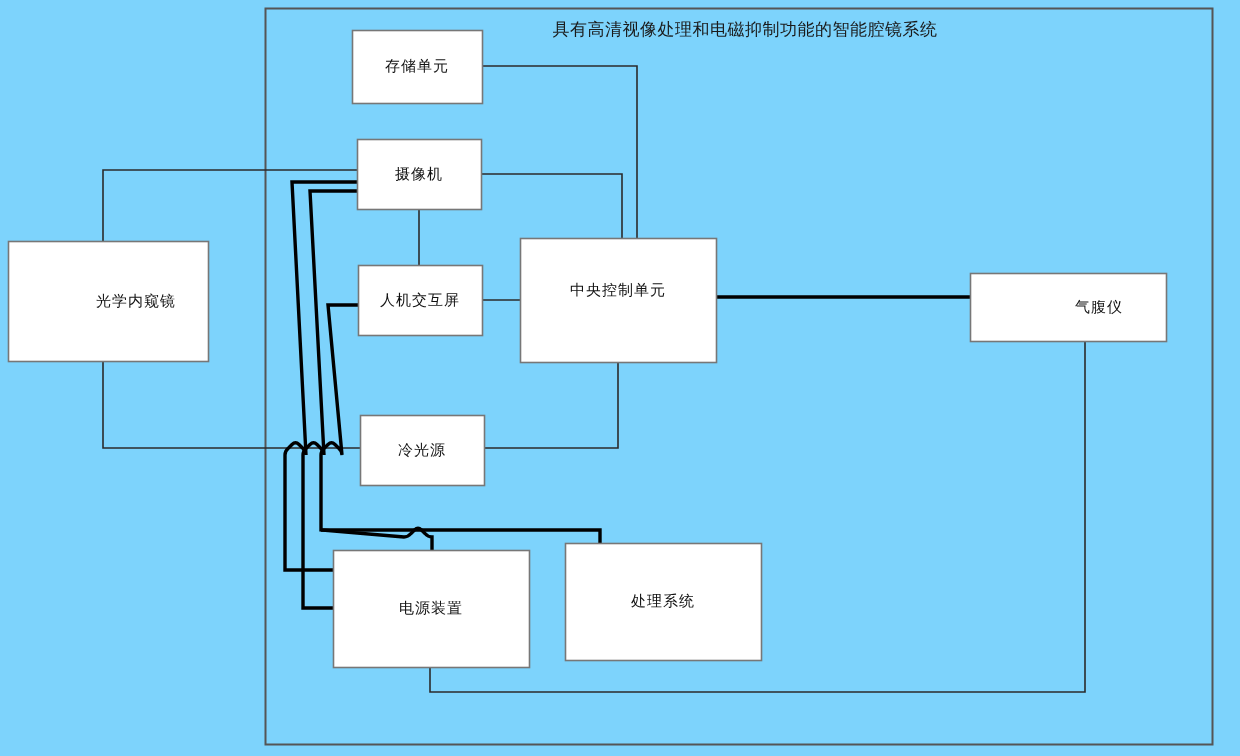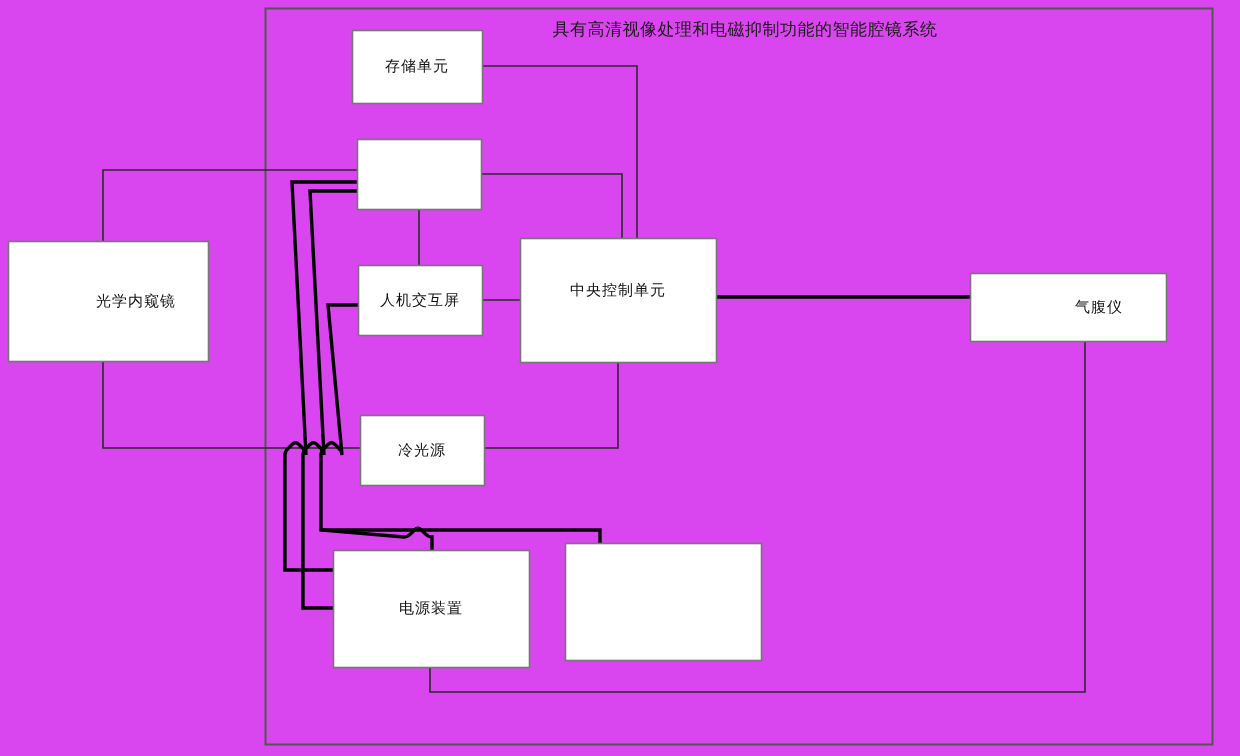--- a/index.html
+++ b/index.html
@@ -1,19 +1,19 @@
 <!DOCTYPE html>
 <html><head>
 <meta charset="utf-8">
 <style>
   html,body{margin:0;padding:0;background:#ffffff;}
   #root{
     position:relative;
     width:1240px;height:756px;
-    background:#d946ef;
+    background:#7dd3fc;
     font-family:"DejaVu Sans","Liberation Sans",sans-serif;
     overflow:hidden;
   }
   #diagram{position:absolute;left:0;top:0;width:1240px;height:756px;}
   .node-label{
     position:absolute;
     display:flex;align-items:center;justify-content:center;
     text-align:center;
     color:#111111;
     font-size:15px;
@@ -90,20 +90,22 @@
       <rect x="970.5" y="273.5" width="196" height="68" fill="#ffffff" stroke="#777777" stroke-width="1.6"></rect>
       <rect x="360.5" y="415.5" width="124" height="70" fill="#ffffff" stroke="#777777" stroke-width="1.6"></rect>
       <rect x="333.5" y="550.5" width="196" height="117" fill="#ffffff" stroke="#777777" stroke-width="1.6"></rect>
       <rect x="565.5" y="543.5" width="196" height="117" fill="#ffffff" stroke="#777777" stroke-width="1.6"></rect>
     </g>
   </svg>
 
   <div id="title-text">具有高清视像处理和电磁抑制功能的智能腔镜系统</div>
 
   <div class="node-label" style="left:352px;top:30px;width:130px;height:73px;">存储单元</div>
+  <div class="node-label" style="left:357px;top:139px;width:124px;height:70px;">摄像机</div>
   <div class="node-label" style="left:8px;top:241px;width:200px;height:120px;padding-left:28px;">光学内窥镜</div>
   <div class="node-label" style="left:358px;top:265px;width:124px;height:70px;">人机交互屏</div>
   <div class="node-label" style="left:520px;top:228px;width:196px;height:124px;">中央控制单元</div>
   <div class="node-label" style="left:970px;top:273px;width:196px;height:68px;padding-left:31px;">气腹仪</div>
   <div class="node-label" style="left:333px;top:550px;width:196px;height:117px;">电源装置</div>
   <div class="node-label" style="left:360px;top:415px;width:124px;height:70px;">冷光源</div>
+  <div class="node-label" style="left:565px;top:543px;width:196px;height:117px;">处理系统</div>
 
 </div>
 
 </body></html>

